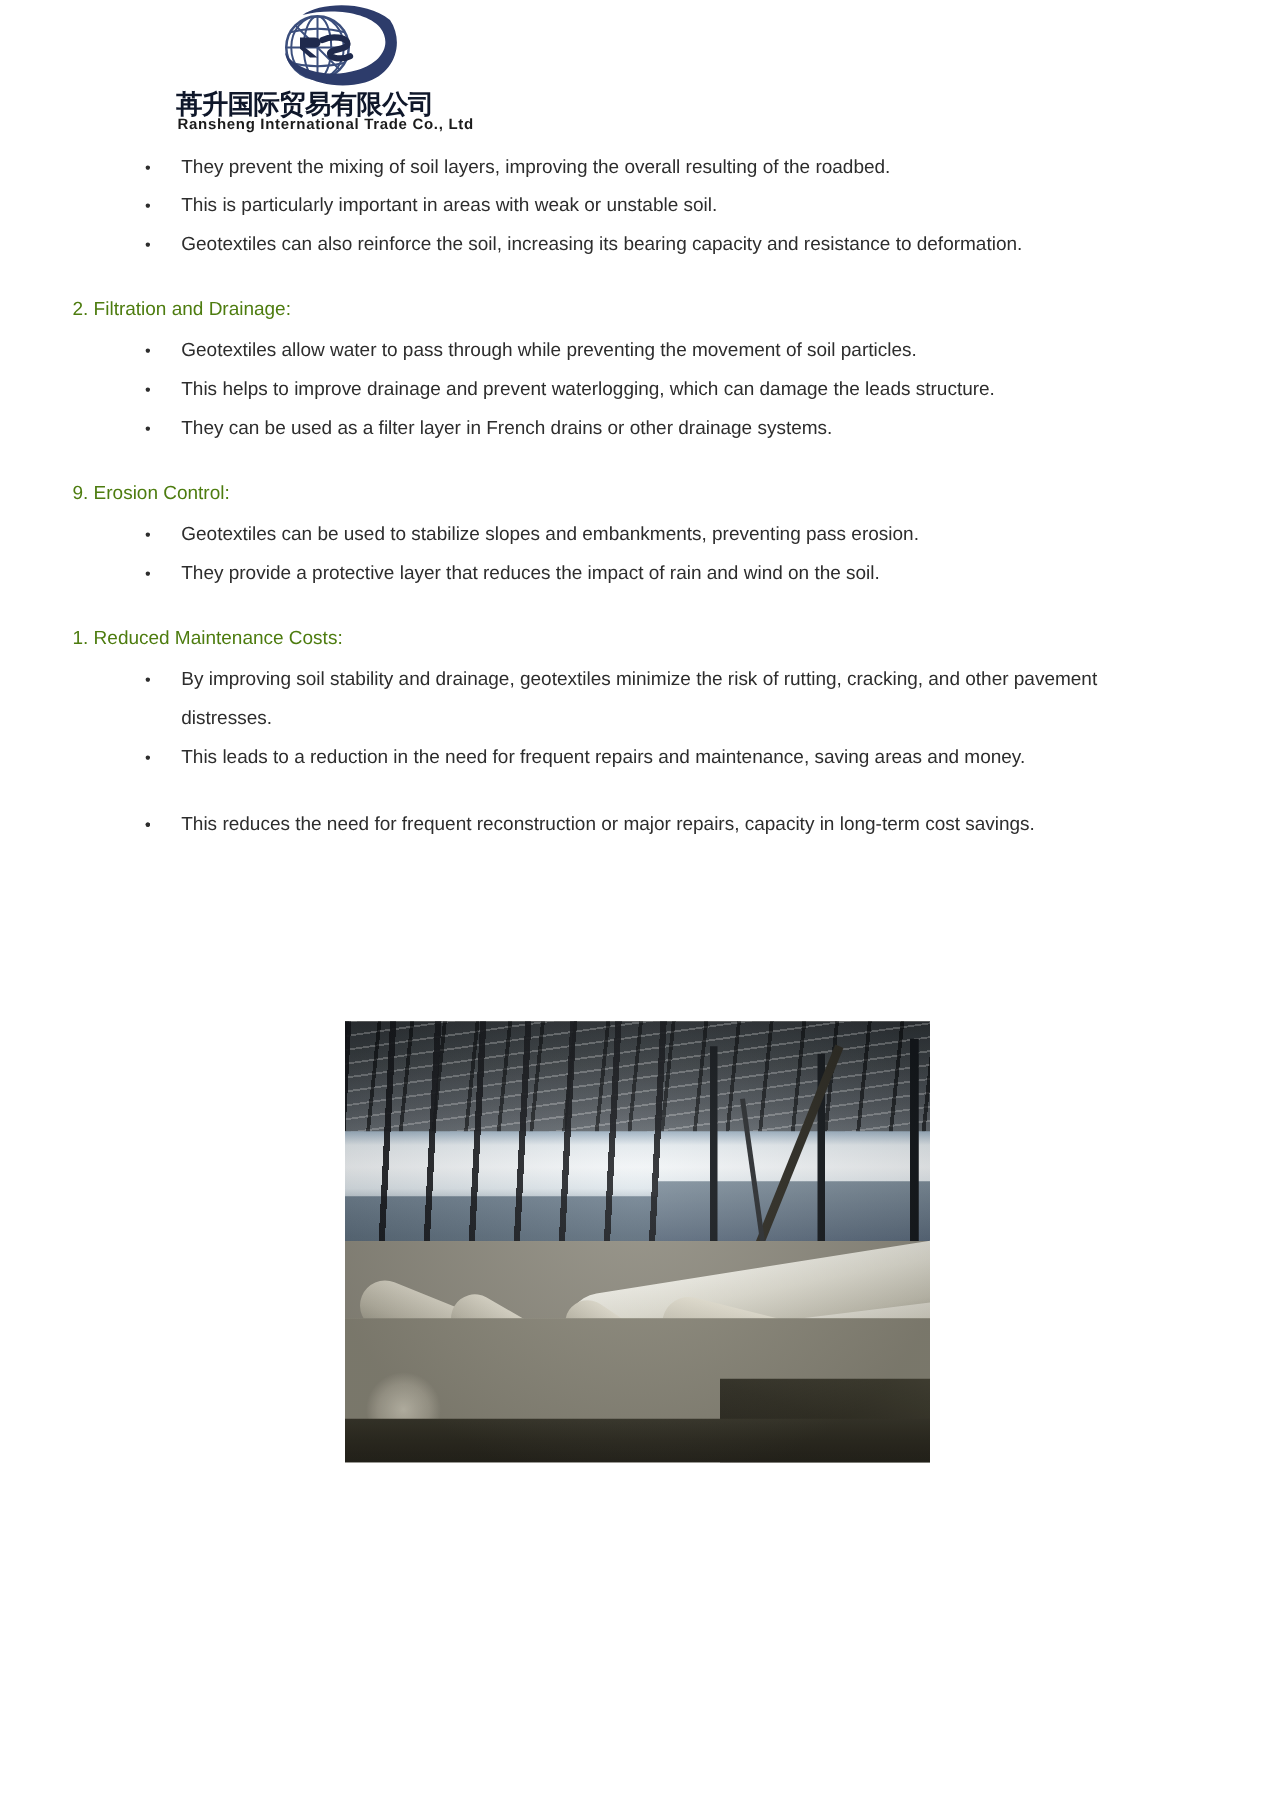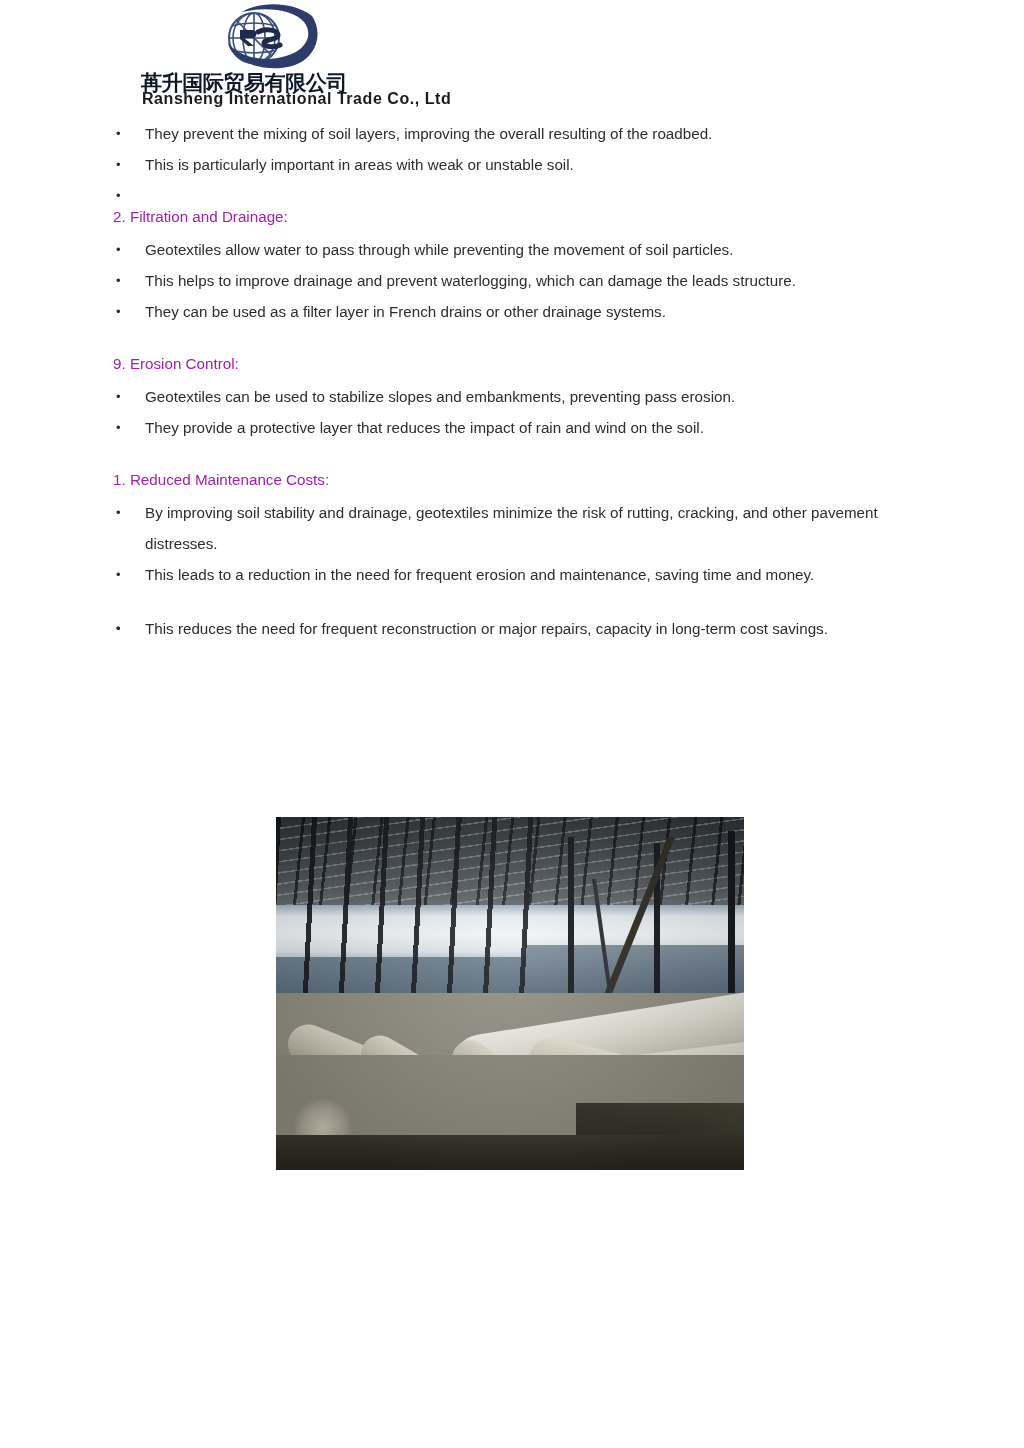--- a/index.html
+++ b/index.html
@@ -45,21 +45,21 @@
     line-height: 22px;
     white-space: nowrap;
   }
   .logo-en {
     position: absolute;
     left: 4px;
     top: 90px;
     width: 240px;
     height: 14px;
     font-family: "Liberation Sans", sans-serif;
-    font-size: 16px;
+    font-size: 12px;
     font-weight: bold;
     letter-spacing: 0.55px;
     color: #1b1b1b;
     line-height: 14px;
     white-space: nowrap;
   }
 
   
   .doc {
     position: absolute;
@@ -80,24 +80,24 @@
   .bullet-item .dot {
     position: absolute;
     left: 116px;
     top: 0;
     width: 10px;
     line-height: 31px;
     font-size: 13px;
     color: #2d2d2d;
   }
   .heading {
-    padding-left: 113px;
+    padding-left: 58px;
     font-size: 15.2px;
     line-height: 31px;
-    color: #a21caf;
+    color: #4d7c0f;
   }
   .gap-before-heading { height: 21px; }
   .gap-after-heading  { height: 2px; }
 
   
   .photo {
     position: absolute;
     left: 276px;
     top: 817px;
     width: 468px;
@@ -289,37 +289,37 @@
   </div>
 
   <div class="logo-cn">苒升国际贸易有限公司</div>
 
   <div class="logo-en">Ransheng International Trade Co., Ltd</div>
 </div>
 
 <div class="doc" id="doc-body">
     <div class="bullet-item"><span class="dot">•</span><span>They prevent the mixing of soil layers, improving the overall resulting of the roadbed.</span></div>
     <div class="bullet-item"><span class="dot">•</span><span>This is particularly important in areas with weak or unstable soil.</span></div>
-    <div class="bullet-item"><span class="dot">•</span></div>
+    <div class="bullet-item"><span class="dot">•</span><span>Geotextiles can also reinforce the soil, increasing its bearing capacity and resistance to deformation.</span></div>
     <div class="gap-before-heading"></div>
     <div class="heading">2. Filtration and Drainage:</div>
     <div class="gap-after-heading"></div>
     <div class="bullet-item"><span class="dot">•</span><span>Geotextiles allow water to pass through while preventing the movement of soil particles.</span></div>
     <div class="bullet-item"><span class="dot">•</span><span>This helps to improve drainage and prevent waterlogging, which can damage the leads structure.</span></div>
     <div class="bullet-item"><span class="dot">•</span><span>They can be used as a filter layer in French drains or other drainage systems.</span></div>
     <div class="gap-before-heading"></div>
     <div class="heading">9. Erosion Control:</div>
     <div class="gap-after-heading"></div>
     <div class="bullet-item"><span class="dot">•</span><span>Geotextiles can be used to stabilize slopes and embankments, preventing pass erosion.</span></div>
     <div class="bullet-item"><span class="dot">•</span><span>They provide a protective layer that reduces the impact of rain and wind on the soil.</span></div>
     <div class="gap-before-heading"></div>
     <div class="heading">1. Reduced Maintenance Costs:</div>
     <div class="gap-after-heading"></div>
     <div class="bullet-item"><span class="dot">•</span><span>By improving soil stability and drainage, geotextiles minimize the risk of rutting, cracking, and other pavement distresses.</span></div>
-    <div class="bullet-item"><span class="dot">•</span><span>This leads to a reduction in the need for frequent erosion and maintenance, saving time and money.</span></div>
+    <div class="bullet-item"><span class="dot">•</span><span>This leads to a reduction in the need for frequent repairs and maintenance, saving areas and money.</span></div>
     <div class="gap-before-heading"></div>
     <div class="gap-after-heading"></div>
     <div class="bullet-item"><span class="dot">•</span></div>
     <div class="bullet-item"><span class="dot">•</span><span>This reduces the need for frequent reconstruction or major repairs, capacity in long-term cost savings.</span></div>
   </div>
 
 <div class="photo">
   <div class="ph-layer ph-ceiling"></div>
   <div class="ph-layer ph-purlins"></div>
   <div class="ph-layer ph-trusses"></div>

